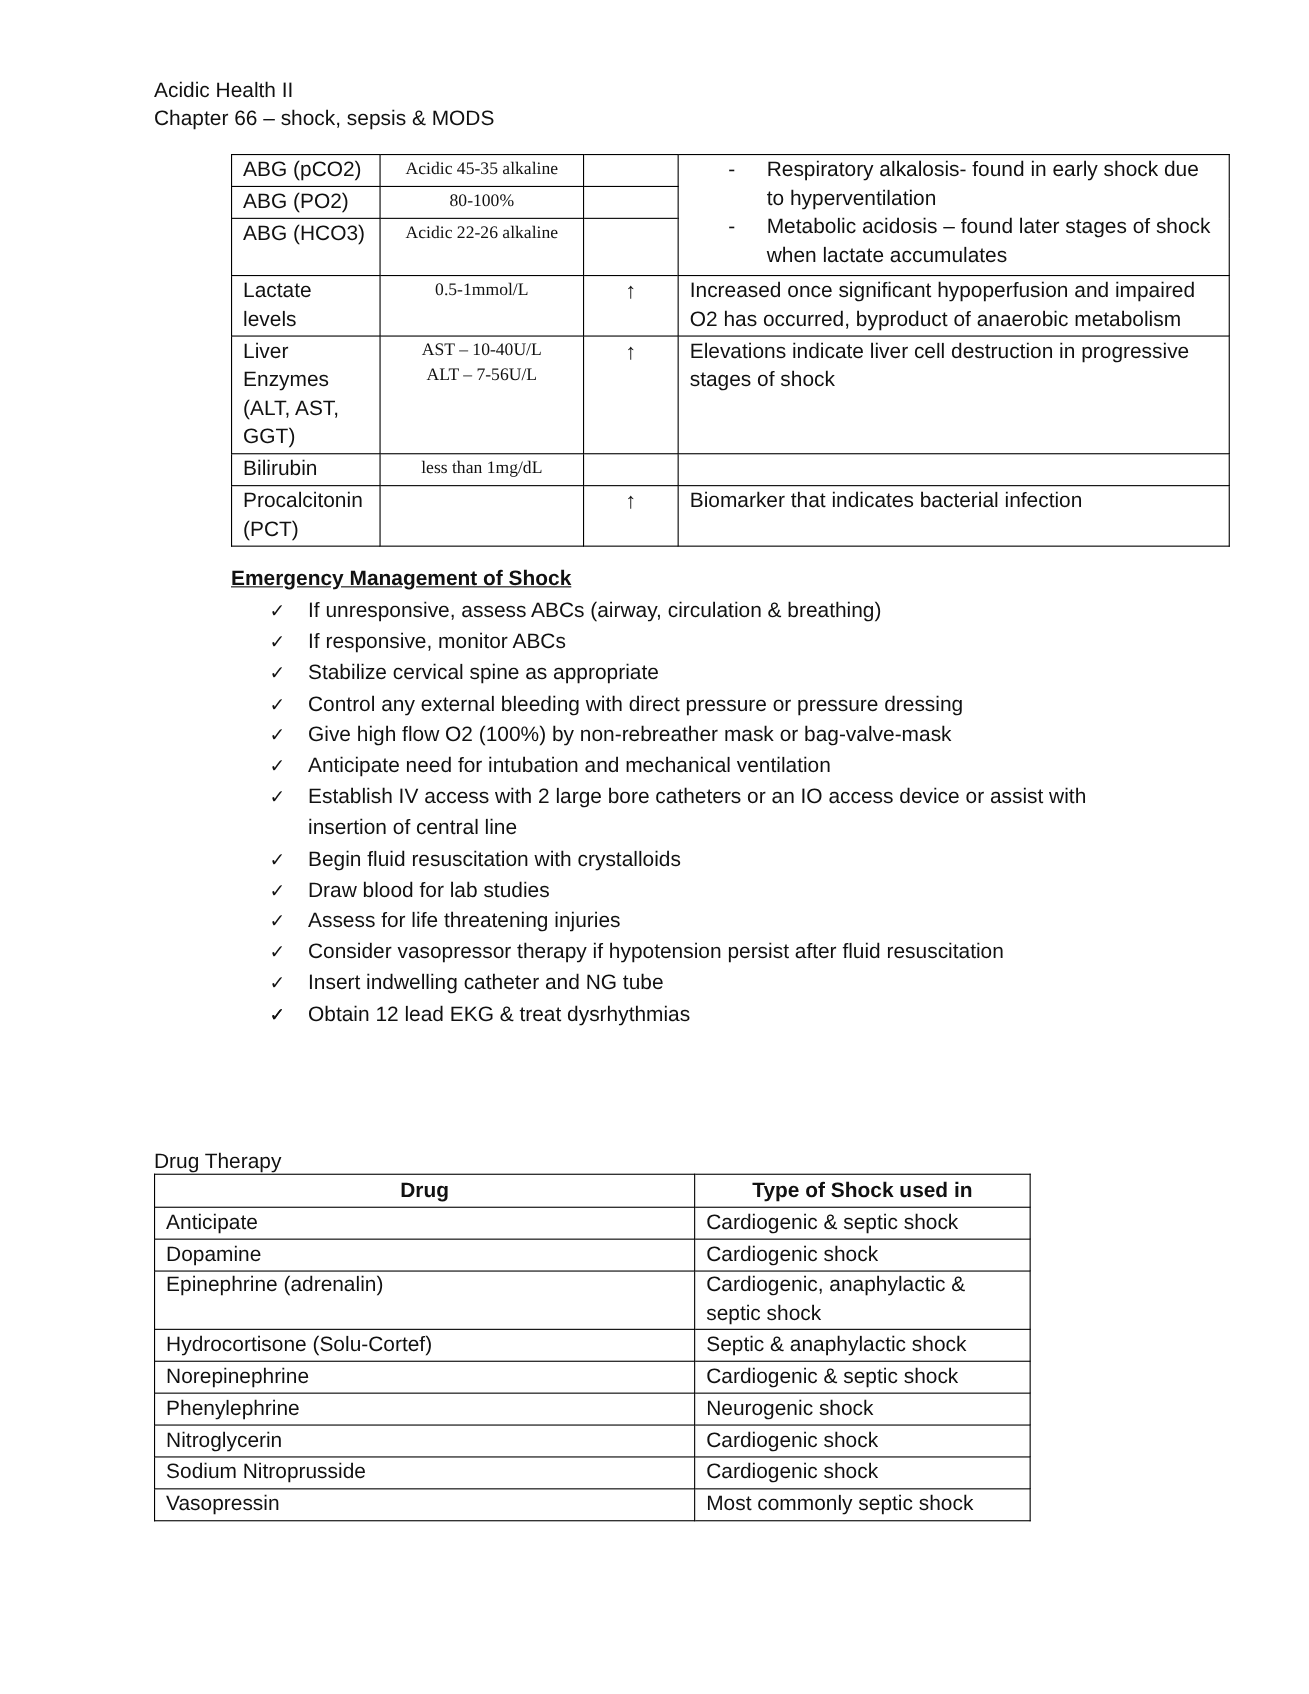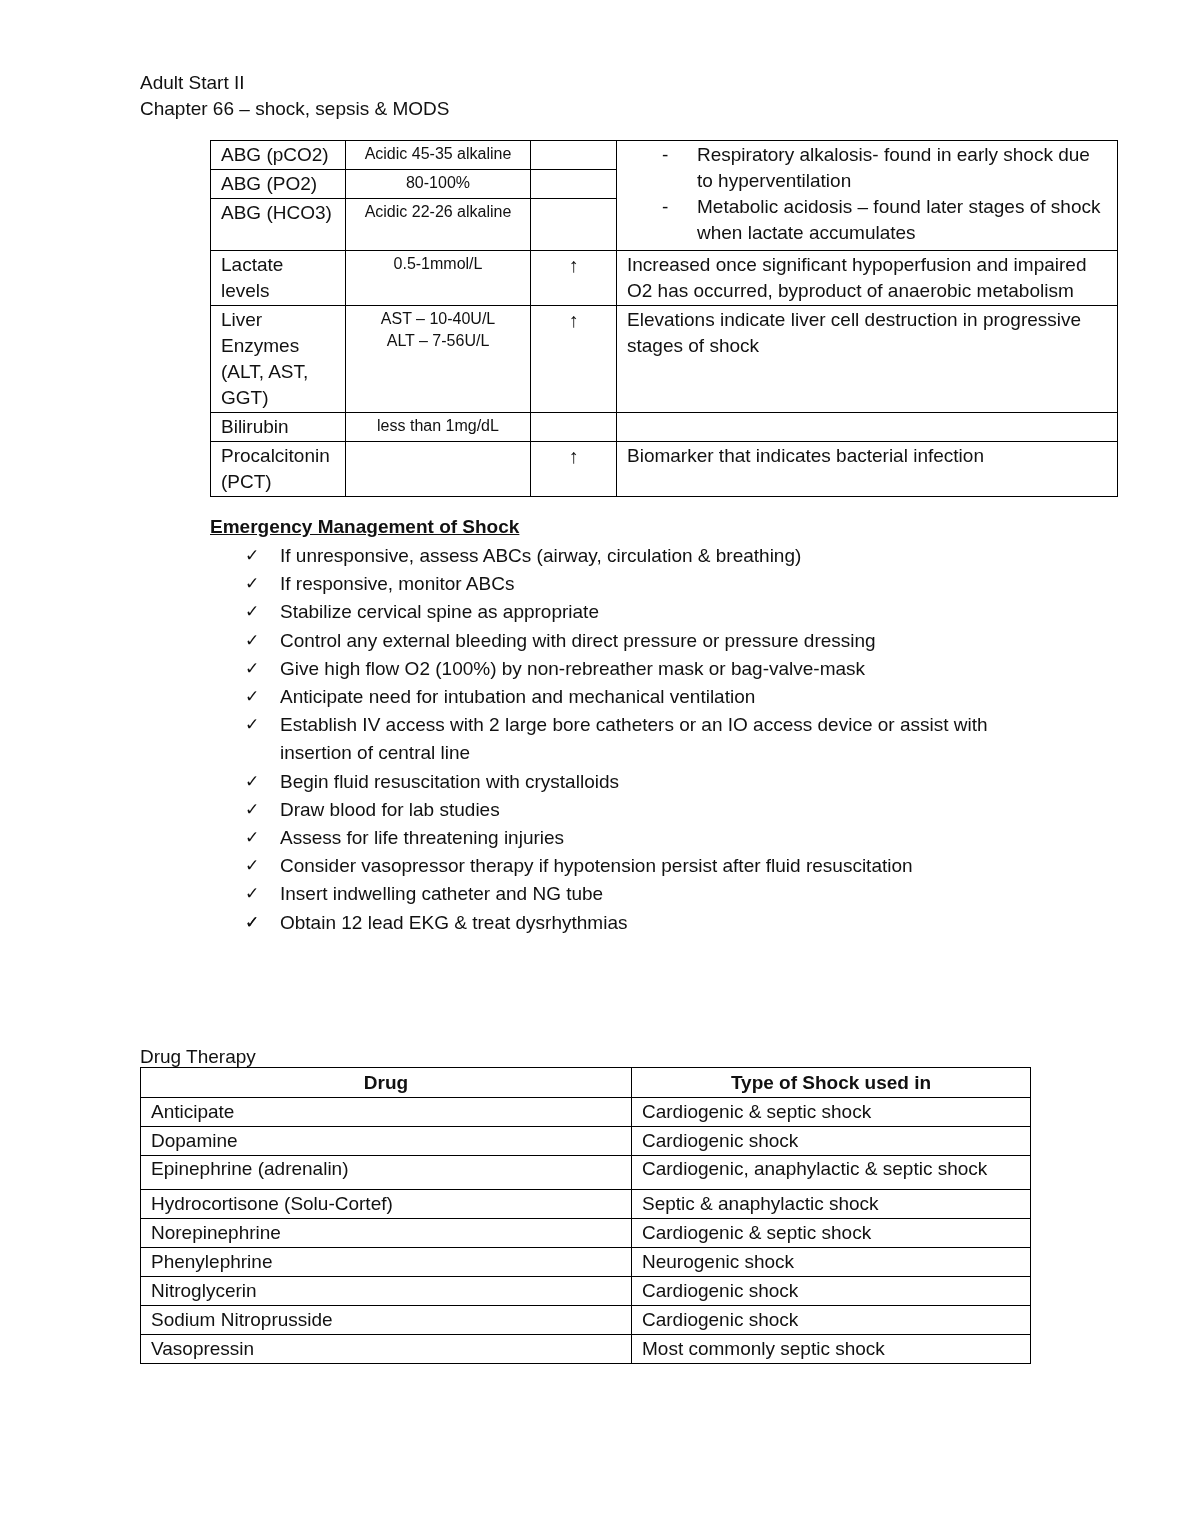--- a/index.html
+++ b/index.html
@@ -10,47 +10,47 @@
   #hdr2 { top: 96px; }
 
   
   table.lab { position: absolute; left: 210px; top: 140px; width: 908px;
               border-collapse: collapse; table-layout: fixed; }
   table.lab td { border: 1px solid #000; vertical-align: top; padding: 1px 10px;
                  font-size: 19px; line-height: 26px; }
   table.lab col.c1 { width: 135px; }
   table.lab col.c2 { width: 185px; }
   table.lab col.c3 { width: 86px; }
-  table.lab td.norm { text-align: center; font-size: 16px; line-height: 22px; padding-top: 2px; }
+  table.lab td.norm { text-align: center; font-size: 16px; line-height: 22px; padding-top: 2px; font-family: Liberation Serif, serif; }
   table.lab td.trend { text-align: center; font-size: 20px; }
   table.lab td.note ul { margin: 0; padding: 0; list-style: none; }
   table.lab td.note li { position: relative; padding-left: 70px; }
   table.lab td.note li .dash { position: absolute; left: 35px; top: 0; }
 
   
   .sec-title { position: absolute; left: 210px; top: 514px; font-size: 19px;
                font-weight: bold; text-decoration: underline; line-height: 26px; }
   ul.checks { position: absolute; left: 245px; top: 542px; margin: 0; padding: 0; list-style: none;
               width: 800px; }
   ul.checks li { position: relative; padding-left: 35px; font-size: 19px; line-height: 28.2px; }
   ul.checks li .chk { position: absolute; left: 0; top: 0; font-size: 17px; }
 
   .drug-title { position: absolute; left: 140px; top: 1024px; font-size: 19px; line-height: 26px; margin-top: 20px; }
 
-  table.drugs { position: absolute; left: 140px; top: 1067px; width: 891px;
+  table.drugs { position: absolute; left: 140px; top: 1067px; width: 797px;
                 border-collapse: collapse; table-layout: fixed; }
   table.drugs th, table.drugs td { border: 1px solid #000; font-size: 19px; padding: 0 10px;
                 height: 28px; line-height: 26px; text-align: left; }
   table.drugs th { text-align: center; font-weight: bold; height: 29px; }
   table.drugs tr.tall td { height: 33px; vertical-align: top; }
 </style>
 </head>
 <body>
 
-<div class="hdr" id="hdr1">Adult Start II</div>
+<div class="hdr" id="hdr1">Acidic Health II</div>
 <div class="hdr" id="hdr2">Chapter 66 – shock, sepsis &amp; MODS</div>
 
 <table class="lab">
   <colgroup>
       <col class="c1">
       <col class="c2">
       <col class="c3">
       <col>
     </colgroup>
   <tbody>

